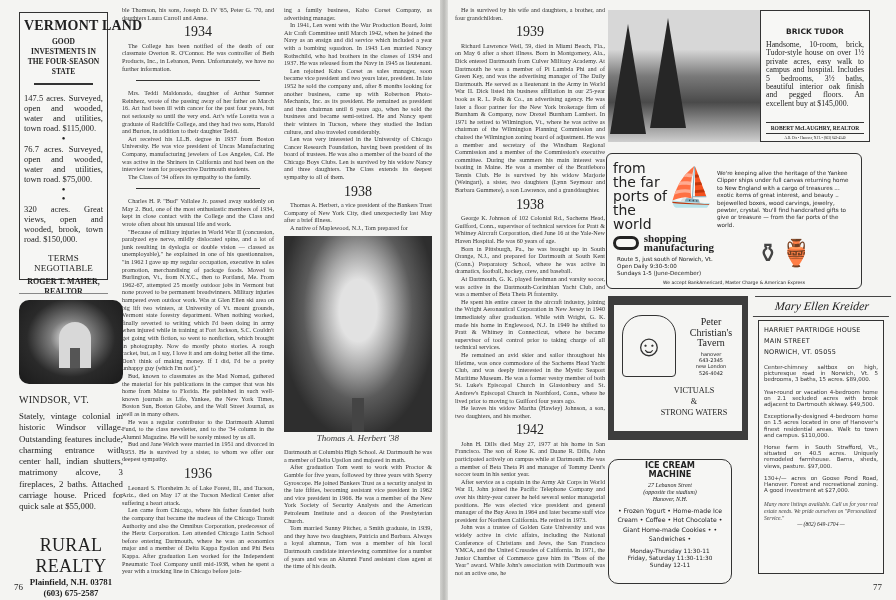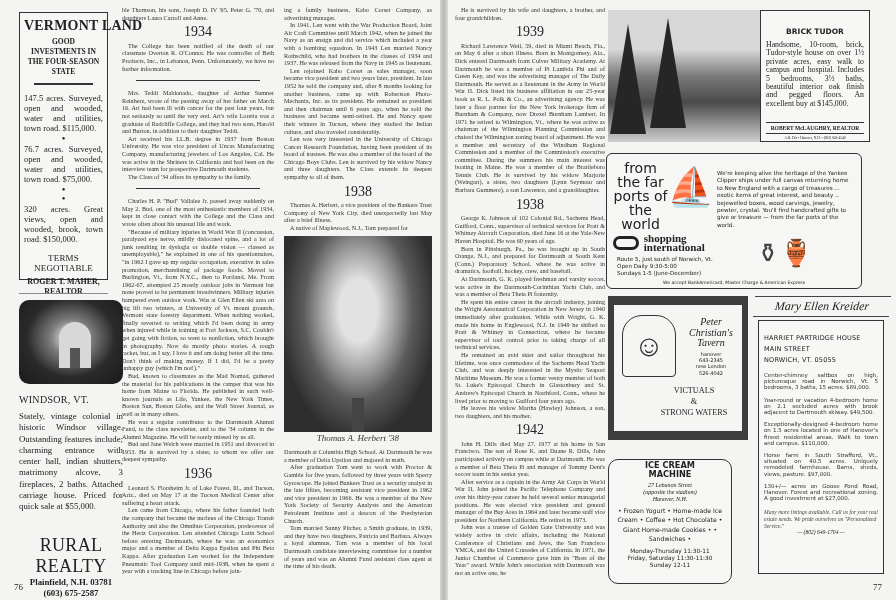--- a/index.html
+++ b/index.html
@@ -43,44 +43,44 @@
 #bt{position:absolute;left:608px;top:8px;width:258px;height:136px}
 #bt .ph{position:absolute;left:0;top:2px;width:152px;height:132px;background:linear-gradient(180deg,#d7d7d7 0 30%,#7a7a7a 50%,#4a4a4a 70%,#9a9a9a 88%,#cfcfcf)}
 #bt .tree{position:absolute;width:0;height:0;border-left:18px solid transparent;border-right:18px solid transparent;border-bottom:110px solid #262626}
 #bt .box{position:absolute;left:152px;top:2px;width:110px;height:132px;border:1px solid #333;background:#f7f7f5;padding:16px 5px 8px}
 #bt .ttl{font-family:"DejaVu Sans",sans-serif;font-weight:bold;font-size:7.5px;text-align:center}
 #bt .txt{font-size:7.8px;line-height:8.4px;text-align:justify;margin-top:5px}
 #bt .ag{border-top:1px solid #333;border-bottom:1px solid #333;font-size:5.5px;font-weight:bold;text-align:center;margin-top:14px;padding:2px 0}
 #bt .sm{font-size:3.5px;text-align:center;margin-top:2px}
 
 #si{position:absolute;left:606px;top:153px;width:256px;height:136px;border:1.2px solid #333;border-radius:6px;background:#f6f6f4}
-#si .far{position:absolute;left:6px;top:7px;font-family:"DejaVu Sans",sans-serif;font-size:14px;line-height:14px;text-align:center;width:55px}
+#si .far{position:absolute;left:6px;top:7px;font-family:"DejaVu Sans",sans-serif;font-size:14px;line-height:14px;text-align:left;width:55px}
 #si .ship{position:absolute;left:60px;top:6px;width:42px;height:54px;font-size:38px;line-height:54px;text-align:center;color:#333}
 #si .blurb{position:absolute;left:110px;top:16px;width:138px;font-family:"DejaVu Sans",sans-serif;font-size:5.6px;line-height:7.4px}
 #si .logo{position:absolute;left:6px;top:80px;font-size:11px;line-height:9px;font-weight:bold}
 #si .logo .m{display:inline-block;vertical-align:middle;width:26px;height:14px;border:3px solid #222;border-radius:8px;margin-right:2px}
 #si .addr{position:absolute;left:10px;top:102px;font-family:"DejaVu Sans",sans-serif;font-size:5.6px;line-height:6.8px}
 #si .items{position:absolute;left:150px;top:80px;width:90px;height:42px;font-size:26px;line-height:40px;color:#444;letter-spacing:2px}
 #si .acc{position:absolute;left:0;bottom:3px;width:100%;text-align:center;font-family:"DejaVu Sans",sans-serif;font-size:4.5px}
 
 #pc{position:absolute;left:608px;top:296px;width:140px;height:144px;border:6px solid #3d3d3d;border-top-width:9px;border-bottom-width:9px;background:#f5f5f3;padding:6px}
 #pc .face{position:absolute;left:8px;top:10px;width:54px;height:62px;border:1.5px solid #333;border-radius:20px 20px 4px 4px;text-align:center;font-size:30px;line-height:60px;color:#333}
-#pc .name{position:absolute;left:66px;top:12px;width:62px;font-style:italic;font-size:10px;line-height:10.5px;text-align:center}
+#pc .name{position:absolute;left:66px;top:12px;width:62px;font-size:10px;line-height:10.5px;text-align:center}
 #pc .loc{position:absolute;left:66px;top:46px;width:62px;font-family:"DejaVu Sans",sans-serif;font-size:5px;line-height:6.2px;text-align:center}
 #pc .vw{position:absolute;left:16px;top:80px;width:100%;font-size:8.2px;line-height:11px;text-align:center}
 
 #ic{position:absolute;left:608px;top:459px;width:124px;height:125px;border:1px solid #333;border-radius:10px;padding:3px 2px;text-align:center;background:#f6f6f4}
 #ic .t{font-family:"DejaVu Sans",sans-serif;font-weight:bold;font-size:8.2px;line-height:9.2px;margin-top:-8px;background:#f6f6f4;display:inline-block;padding:0 3px}
 #ic .a{font-style:italic;font-size:6px;line-height:7px;margin-top:1px}
 #ic .m{font-family:"DejaVu Sans",sans-serif;font-size:6.2px;line-height:9.4px;margin-top:3px}
 #ic .h{font-family:"DejaVu Sans",sans-serif;font-size:5.8px;line-height:7.2px;margin-top:4px}
 
 #me{position:absolute;left:754px;top:296px;width:136px;height:280px}
 #me .sig{font-style:italic;font-size:12px;text-align:center;border-top:1px solid #444;border-bottom:1px solid #444;padding:2px 0;transform:skewX(-6deg)}
-#me .box{border:1px solid #333;margin-top:3px;margin-left:4px;width:126px;height:254px;padding:12px 5px;background:#f7f7f5}
+#me .box{border:1px solid #333;margin-top:3px;margin-left:4px;width:126px;height:254px;padding:4px 5px;background:#f7f7f5}
 #me .hd{font-family:"DejaVu Sans",sans-serif;font-size:6.5px;line-height:11px;letter-spacing:.2px}
 #me .li{font-family:"DejaVu Sans",sans-serif;font-size:5.5px;line-height:6.2px;text-align:justify;margin-top:6px;color:#333}
 #me .ft{font-style:italic;font-size:5.6px;line-height:6.6px;margin-top:8px;color:#444}
 #me .ph{font-style:italic;font-size:5.6px;text-align:center}
 </style>
 </head>
 <body>
 
 <div class="page" id="left">
 
@@ -189,21 +189,21 @@
 </div>
 
 <div id="si">
   <div class="far">from the far ports of the world</div>
   <div class="ship">⛵</div>
   <div class="blurb">We're keeping alive the heritage of the Yankee Clipper ships under full canvas returning home to New England with a cargo of treasures ... exotic items of great interest, and beauty .. bejewelled boxes, wood carvings, jewelry, pewter, crystal. You'll find handcrafted gifts to give or treasure — from the far ports of the world.</div>
   <div class="logo">
     <span class="m"></span>
     <span style="display:inline-block;vertical-align:middle">
       <span>shopping</span><br>
-      <span>international</span>
+      <span>manufacturing</span>
     </span>
   </div>
   <div class="addr">
     <div>Route 5, just south of Norwich, Vt.</div>
     <div>Open Daily 9:30-5:00</div>
     <div>Sundays 1-5 (June-December)</div>
   </div>
   <div class="items">⚱🏺</div>
   <div class="acc">We accept BankAmericard, Master Charge &amp; American Express</div>
 </div>

